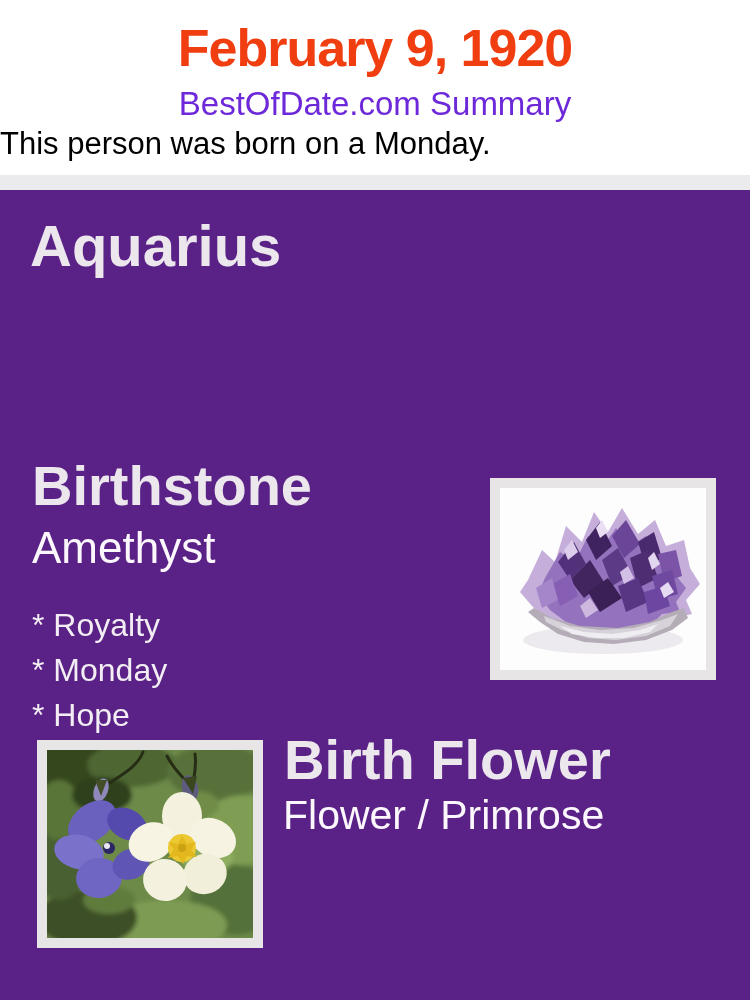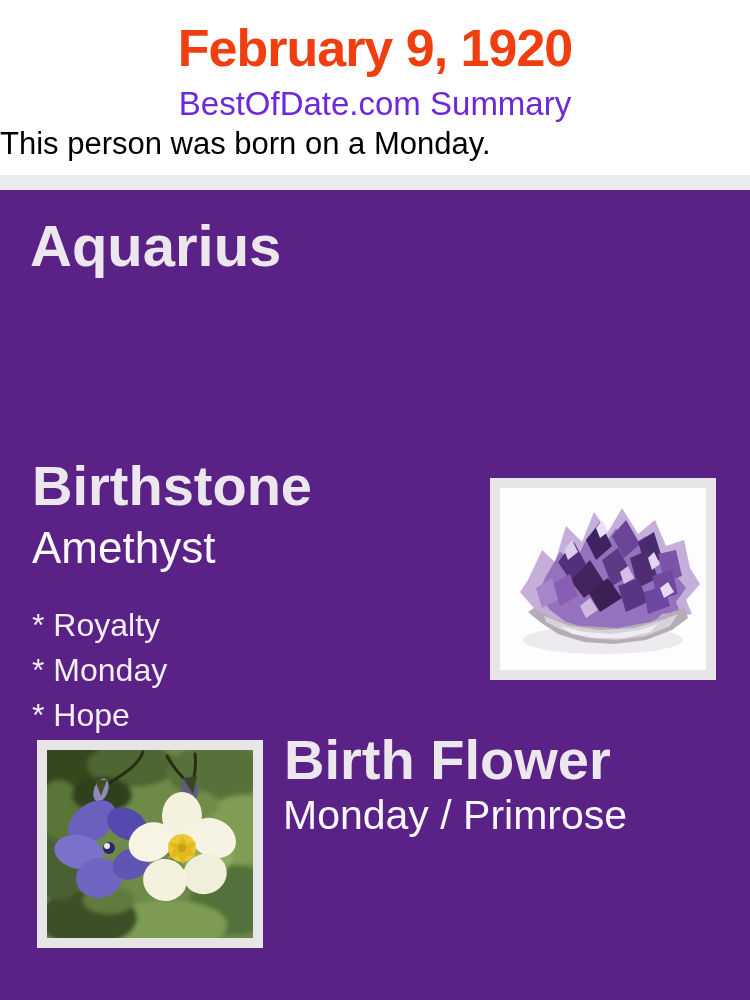--- a/index.html
+++ b/index.html
@@ -169,16 +169,16 @@
           <ellipse cx="118" cy="130" rx="22" ry="21" fill="#f4f1de" transform="rotate(15 118 130)"></ellipse>
           <ellipse cx="104" cy="92" rx="23" ry="19" fill="#f7f4e4" transform="rotate(-25 104 92)"></ellipse>
           <circle cx="135" cy="98" r="14" fill="#ecc832"></circle>
           <path d="M135,86 L140,94 149,92 144,100 150,107 140,106 136,114 131,106 121,108 127,99 121,92 131,94 Z" fill="#e2b81e"></path>
           <circle cx="135" cy="98" r="4" fill="#caa112"></circle>
         </g>
       </svg>
     </div>
 
     <div class="section-heading flower-heading">Birth Flower</div>
-    <div class="section-name flower-name">Monday / Primrose</div>
+    <div class="section-name flower-name">Flower / Primrose</div>
 
   </div>
 </div>
 
 </body></html>

